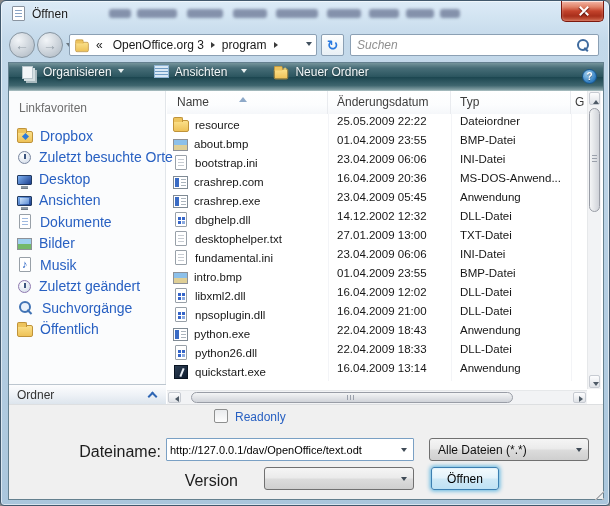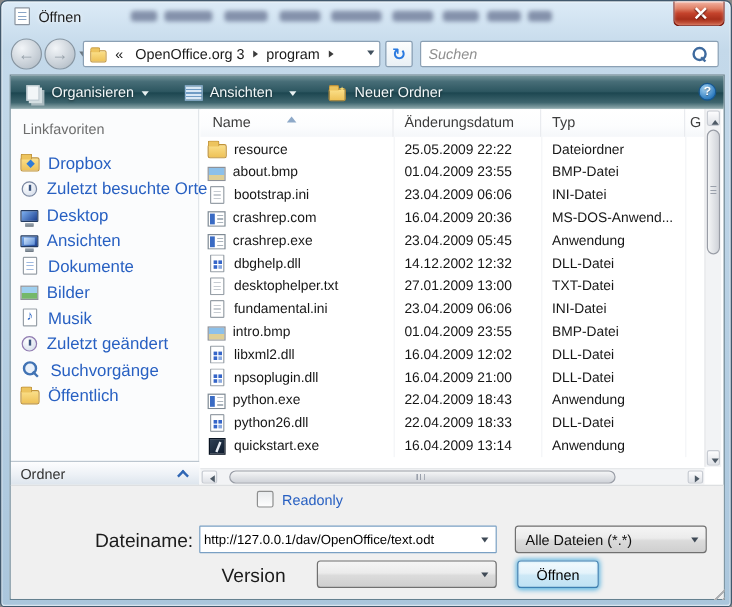--- a/index.html
+++ b/index.html
@@ -47,21 +47,21 @@
   .mag::before{content:"";position:absolute;left:0;top:0;width:8px;height:8px;border:2px solid #3e6a9e;border-radius:50%}
   .mag::after{content:"";position:absolute;left:8px;top:8px;width:5px;height:2px;background:#3e6a9e;transform:rotate(45deg);transform-origin:0 0}
 
   
   .content-frame{position:absolute;left:7px;top:61px;width:596px;height:438px;border:1px solid #64808f;background:#fff}
 
   
   .toolbar{position:absolute;left:8px;top:62px;width:594px;height:28px;
     background:linear-gradient(180deg,#75949b 0%,#476d77 18%,#2b555f 49%,#1c4650 51%,#3e656e 80%,#8aa5a9 97%,#c2d3d5 100%);
     display:flex;align-items:center;color:#f2f7f8}
-  .tb-btn{display:flex;align-items:center;gap:6px;padding:0 8px;height:24px;margin-left:4px;border-radius:3px}
+  .tb-btn{display:flex;align-items:flex-start;gap:6px;padding:0 8px;height:24px;margin-left:4px;border-radius:3px}
   .tb-label{font-size:12px;text-shadow:0 1px 2px rgba(0,0,0,.5)}
   .tri-down-w{width:0;height:0;border:3.5px solid transparent;border-top:4px solid #e9f1f2;margin-top:4px}
   .tb-ic-organize{position:relative;width:16px;height:15px}
   .tb-ic-organize::before{content:"";position:absolute;left:1px;top:1px;width:9px;height:11px;background:#f2f6f8;
     border:1px solid #b9c7cd;box-shadow:2px 2px 0 #d4dfe2,4px 4px 0 #a9babf}
   .tb-ic-views{width:15px;height:13px;border:1px solid #8fb4d4;
     background:repeating-linear-gradient(180deg,#d8e8f5 0 2px,#6f9cc4 2px 3px)}
   .help-btn{position:absolute;right:6px;top:6px;width:15px;height:15px;border-radius:50%;border:1px solid #17578f;
     background:radial-gradient(circle at 35% 30%,#a3d2f2,#2f7cc0 70%,#1c5f9e);color:#fff;
     font-size:10px;font-weight:bold;text-align:center;line-height:14px;text-shadow:0 1px 1px rgba(0,0,0,.4)}
@@ -79,21 +79,21 @@
   .ordner-chevron{position:absolute;right:10px;top:8px;width:7px;height:7px;border-top:2px solid #2f66b4;border-right:2px solid #2f66b4;transform:rotate(-45deg)}
 
   
   .list-header{position:absolute;left:166px;top:90px;width:420px;height:23px;
     background:linear-gradient(180deg,#ffffff,#fcfdfe 60%,#f5f7fa);display:flex;color:#3d3d3d;font-size:12px}
   .hcol{padding:4px 0 0 10px;border-right:1px solid #e9ebef;height:100%}
   .hcol.c1{width:161px}.hcol.c2{width:123px;padding-left:9px}.hcol.c3{width:120px;padding-left:9px}.hcol.c4{width:16px;padding-left:4px;border-right:none}
   .sort-arrow{position:absolute;left:238px;top:92px;width:0;height:0;border:4px solid transparent;border-bottom:5px solid #8ea9c8}
   .col-line{position:absolute;top:113px;width:1px;height:267px;background:#f3f4f7}
   .rows{position:absolute;left:166px;top:114px;width:420px}
-  .frow{display:flex;height:19px;align-items:center;color:#161616;font-size:11.5px;cursor:default}
+  .frow{display:flex;height:19px;color:#161616;font-size:11.5px;cursor:default}
   .cell{white-space:nowrap;overflow:hidden}
   .cname{width:161px;display:flex;align-items:center;gap:6px;padding-left:6px}
   .cdate{width:123px;padding-left:9px}
   .ctype{width:120px;padding-left:9px}
 
   
   .vscroll{position:absolute;left:586px;top:90px;width:14px;height:298px;background:#f2f3f5;border-left:1px solid #e6e8ea}
   .hscroll{position:absolute;left:166px;top:389px;width:420px;height:14px;background:#f2f3f5;border-top:1px solid #e6e8ea}
   .sb-btn{position:absolute;background:linear-gradient(180deg,#fdfdfe,#dfe2e7);border:1px solid #c7cbd2;border-radius:2px}
   .tri{width:0;height:0;position:absolute}

